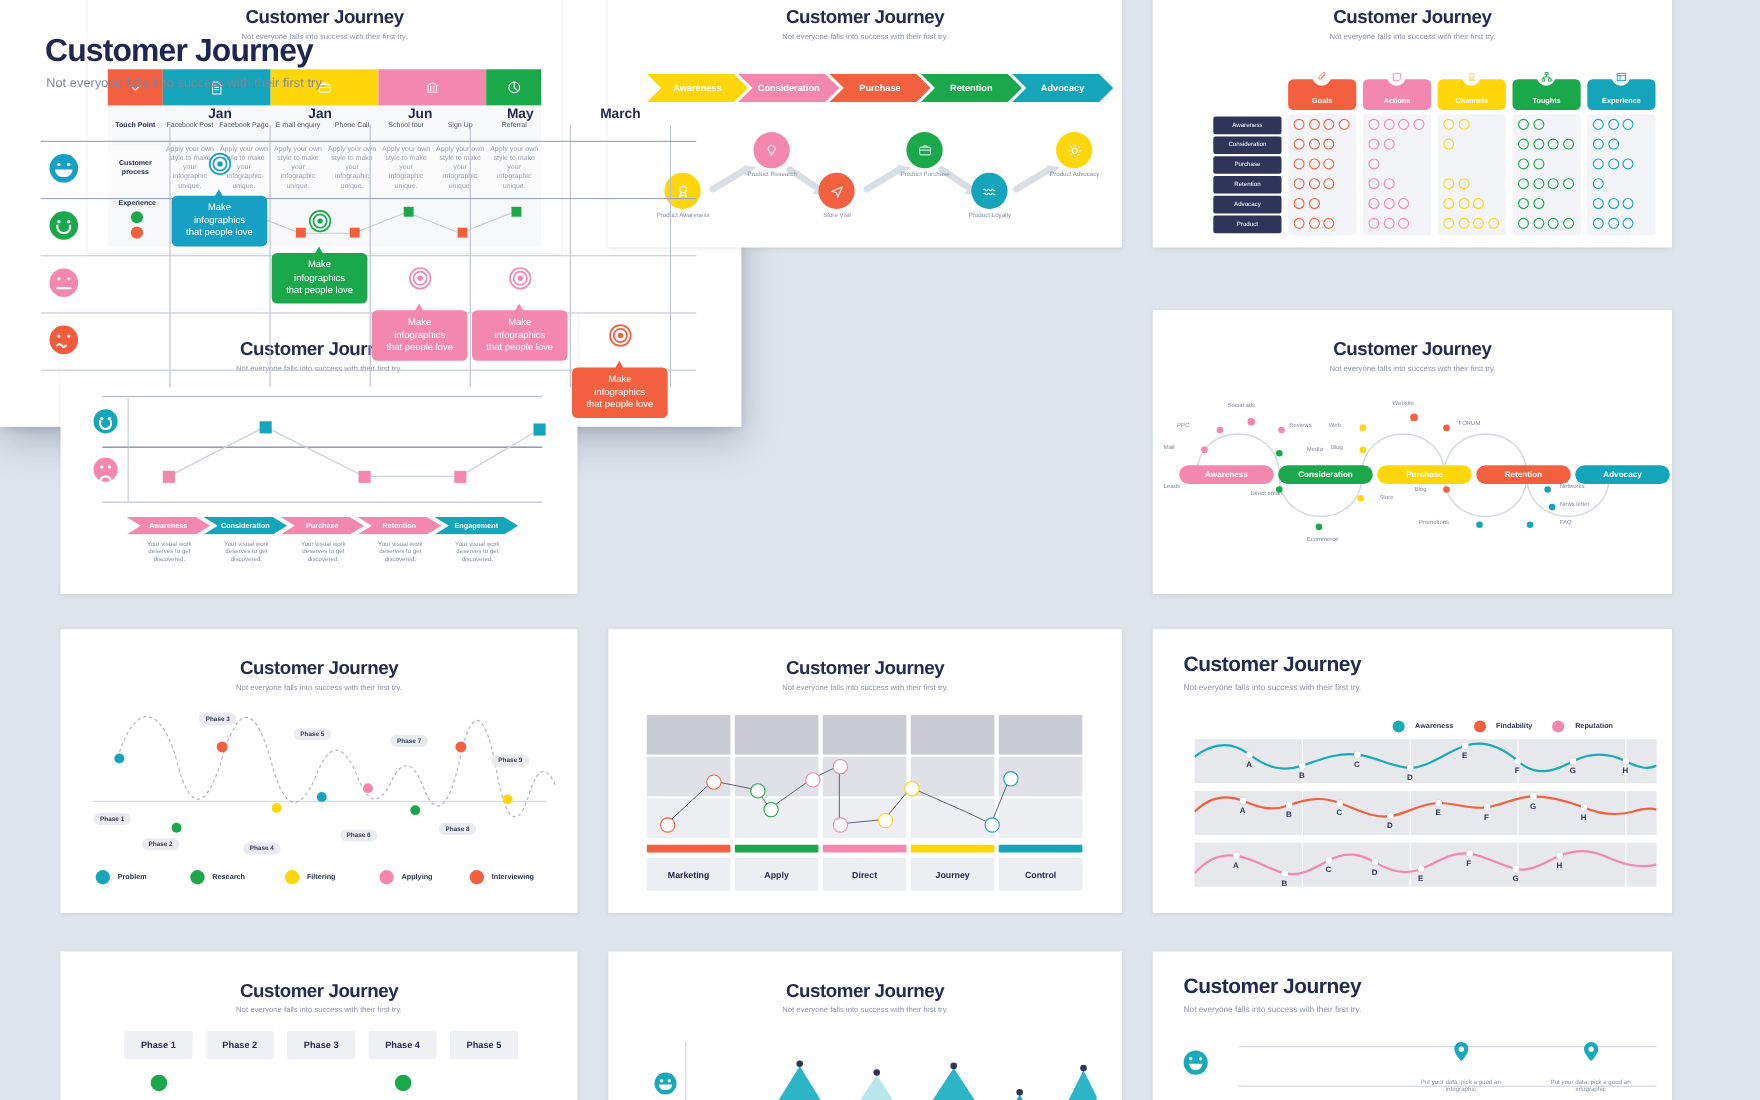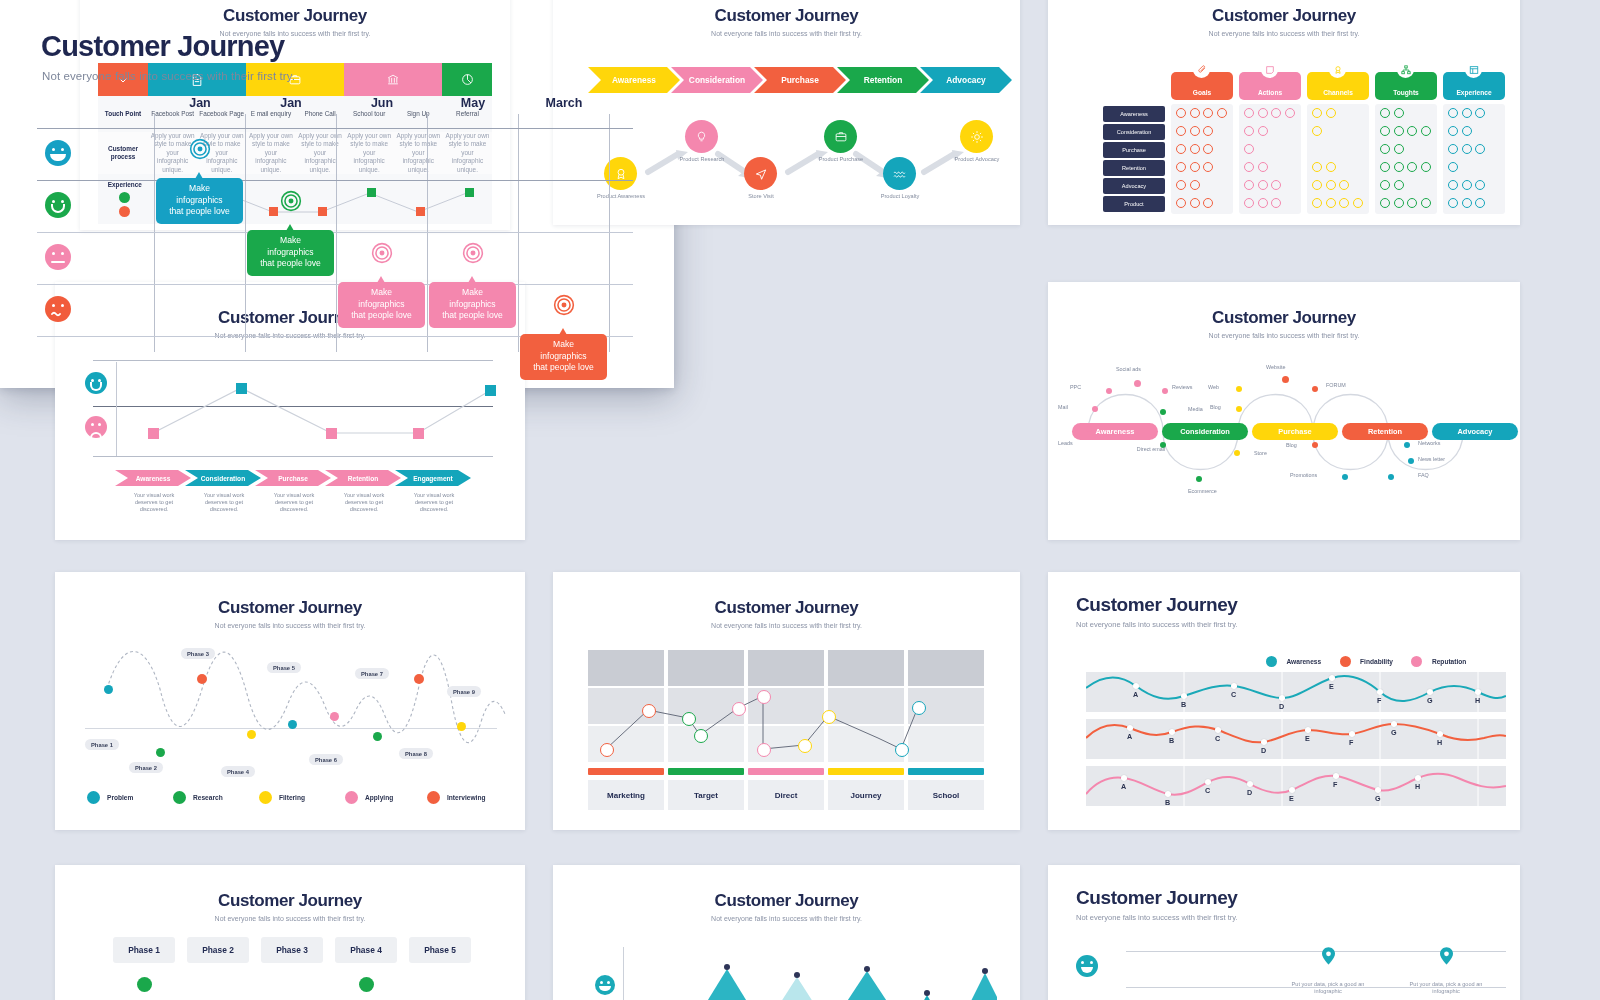--- a/index.html
+++ b/index.html
@@ -622,24 +622,24 @@
       <span class="ocirc" style="left:210px;top:89px;width:12px;height:12px;border-color:#ffd60a;"></span>
       <span class="ocirc" style="left:234px;top:60px;width:12px;height:12px;border-color:#ffd60a;"></span>
       <span class="ocirc" style="left:307px;top:93px;width:12px;height:12px;border-color:#14a5bb;"></span>
       <span class="ocirc" style="left:324px;top:51px;width:12px;height:12px;border-color:#14a5bb;"></span>
       <div class="colbar" style="left:0px;top:118px;width:76px;background:#f2603f;"></div>
       <div class="colbar" style="left:80px;top:118px;width:76px;background:#1aa84b;"></div>
       <div class="colbar" style="left:160px;top:118px;width:76px;background:#f487ae;"></div>
       <div class="colbar" style="left:240px;top:118px;width:76px;background:#ffd60a;"></div>
       <div class="colbar" style="left:320px;top:118px;width:76px;background:#14a5bb;"></div>
       <div class="collbl" style="left:0px;top:130px;width:76px;height:30px;">Marketing</div>
-      <div class="collbl" style="left:80px;top:130px;width:76px;height:30px;">Target</div>
+      <div class="collbl" style="left:80px;top:130px;width:76px;height:30px;">Apply</div>
       <div class="collbl" style="left:160px;top:130px;width:76px;height:30px;">Direct</div>
       <div class="collbl" style="left:240px;top:130px;width:76px;height:30px;">Journey</div>
-      <div class="collbl" style="left:320px;top:130px;width:76px;height:30px;">School</div>
+      <div class="collbl" style="left:320px;top:130px;width:76px;height:30px;">Control</div>
     </div>
   </div>
 
   <div class="slide" id="s9" style="left:1048px;top:572px;width:472px;height:258px;">
     <div style="position:absolute;left:28px;top:22px;">
       <div class="sh-title" style="font-size:19px;">Customer Journey</div>
       <div class="sh-sub" style="font-size:7.5px;margin-top:4px;">Not everyone falls into success with their first try.</div>
     </div>
     <div style="position:absolute;left:218px;top:80px;">
       <span class="dot" style="position:relative;display:inline-block;width:11px;height:11px;background:#1aa9b8;vertical-align:middle;"></span>

